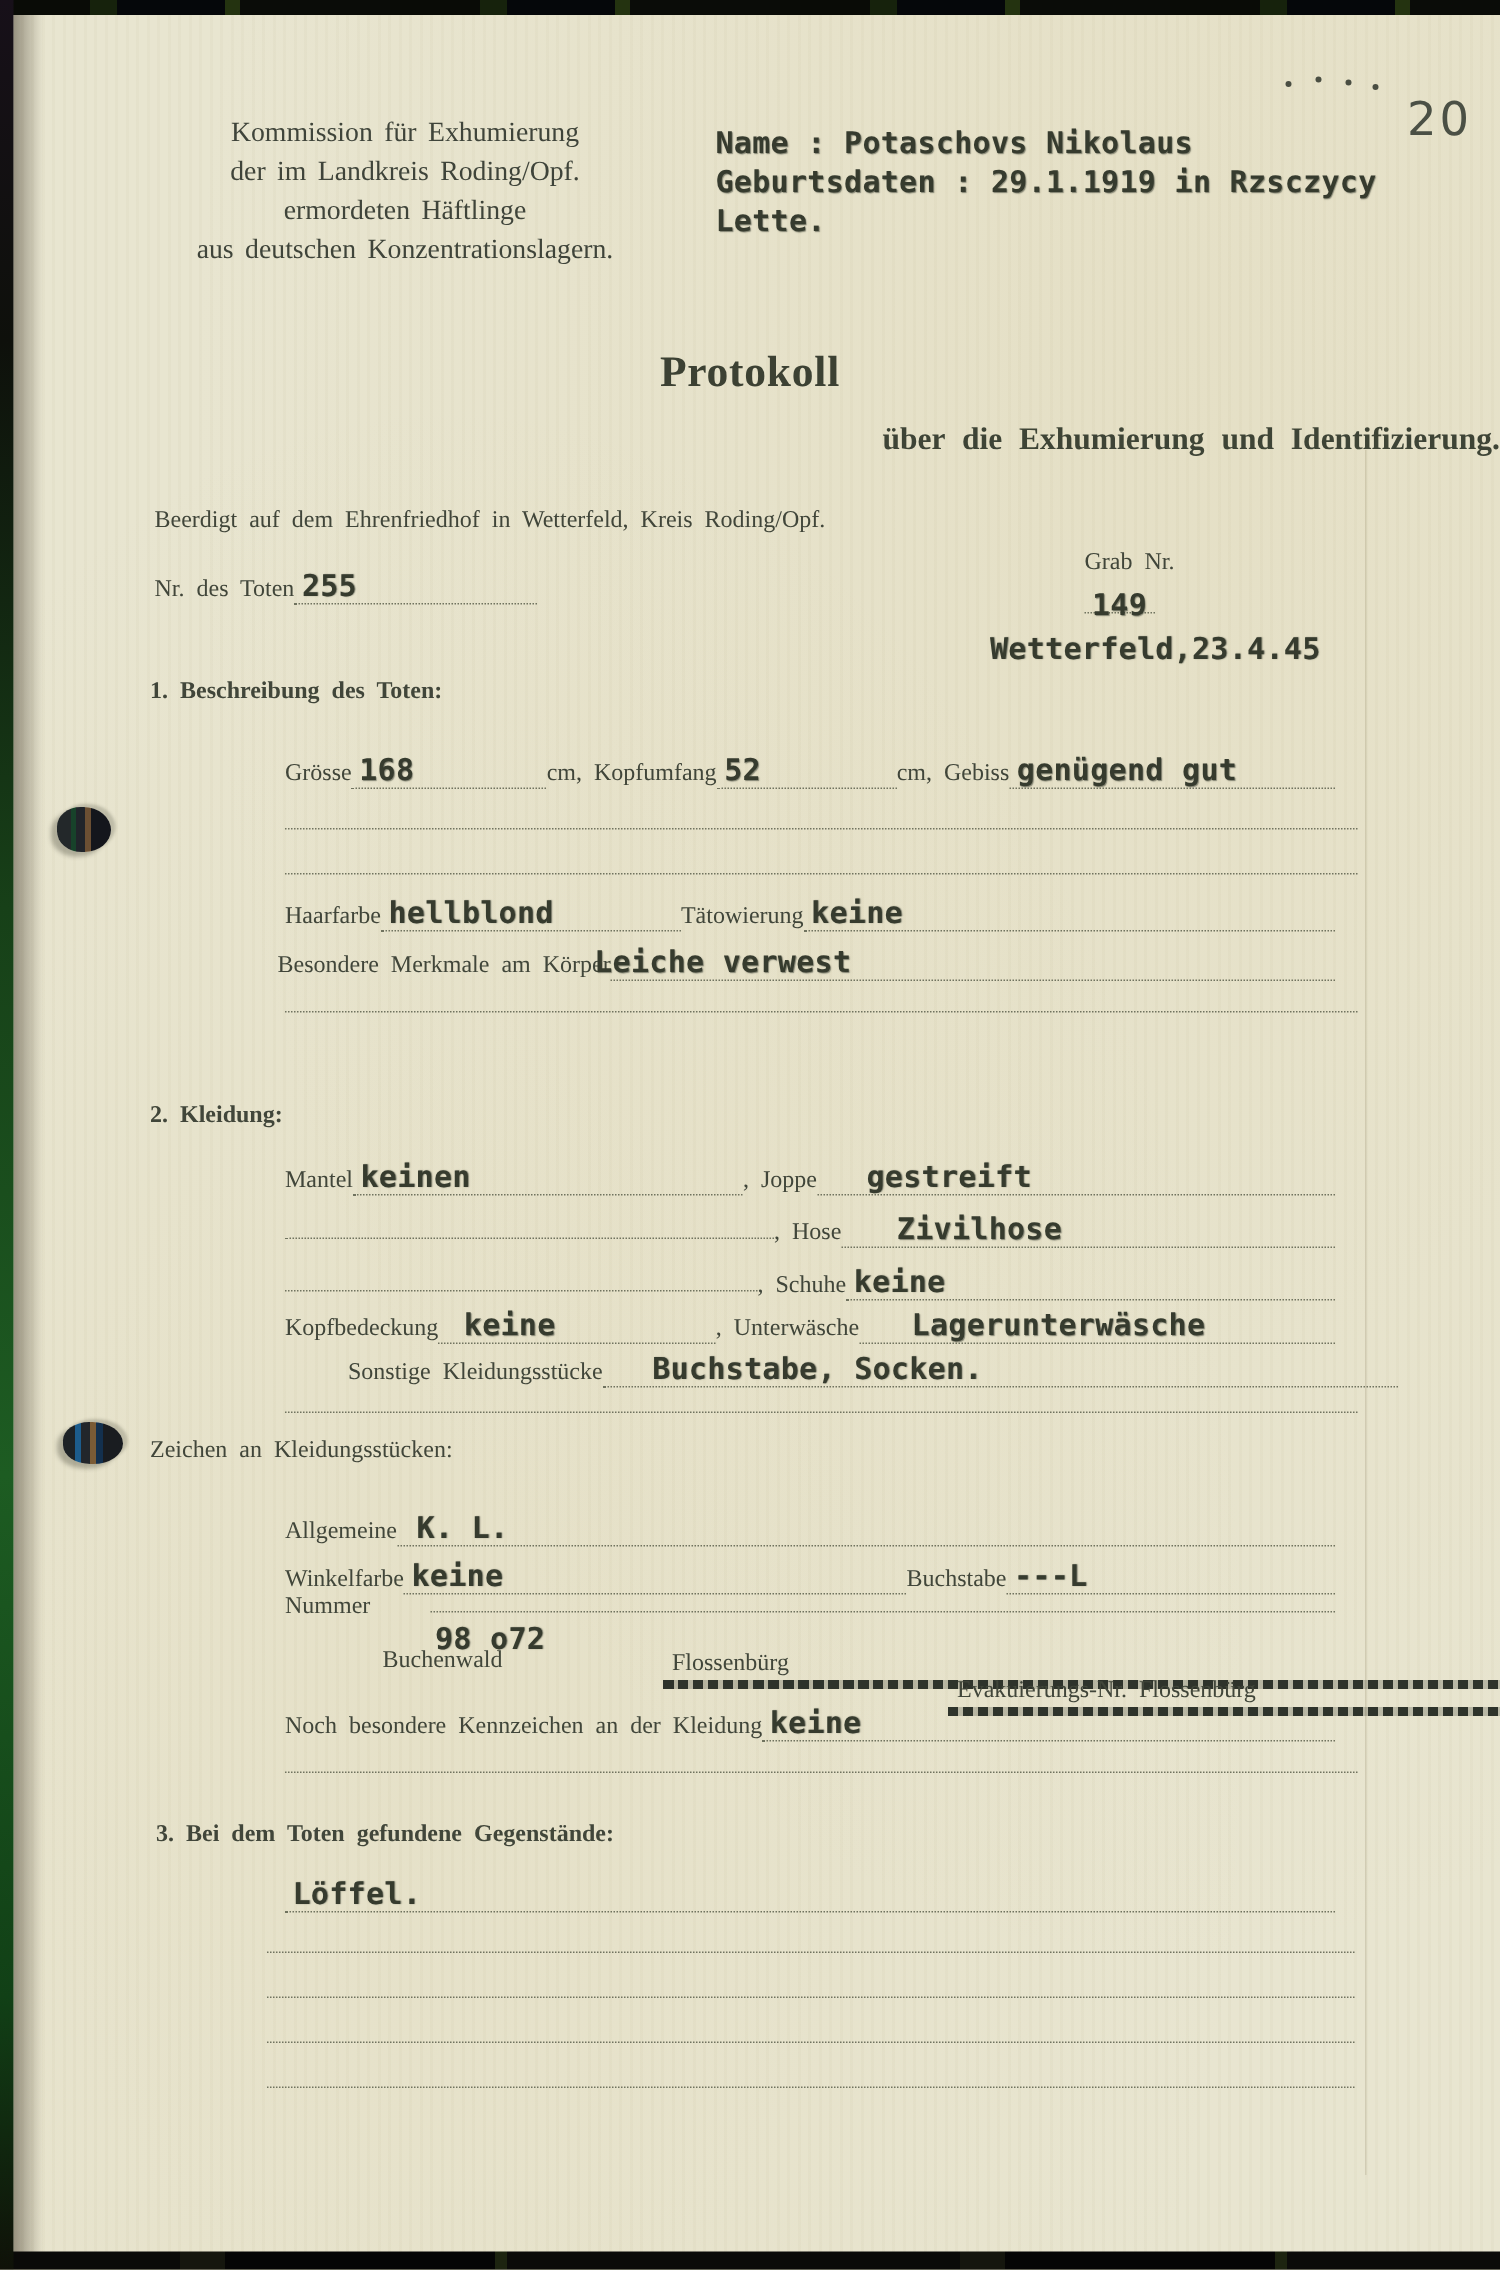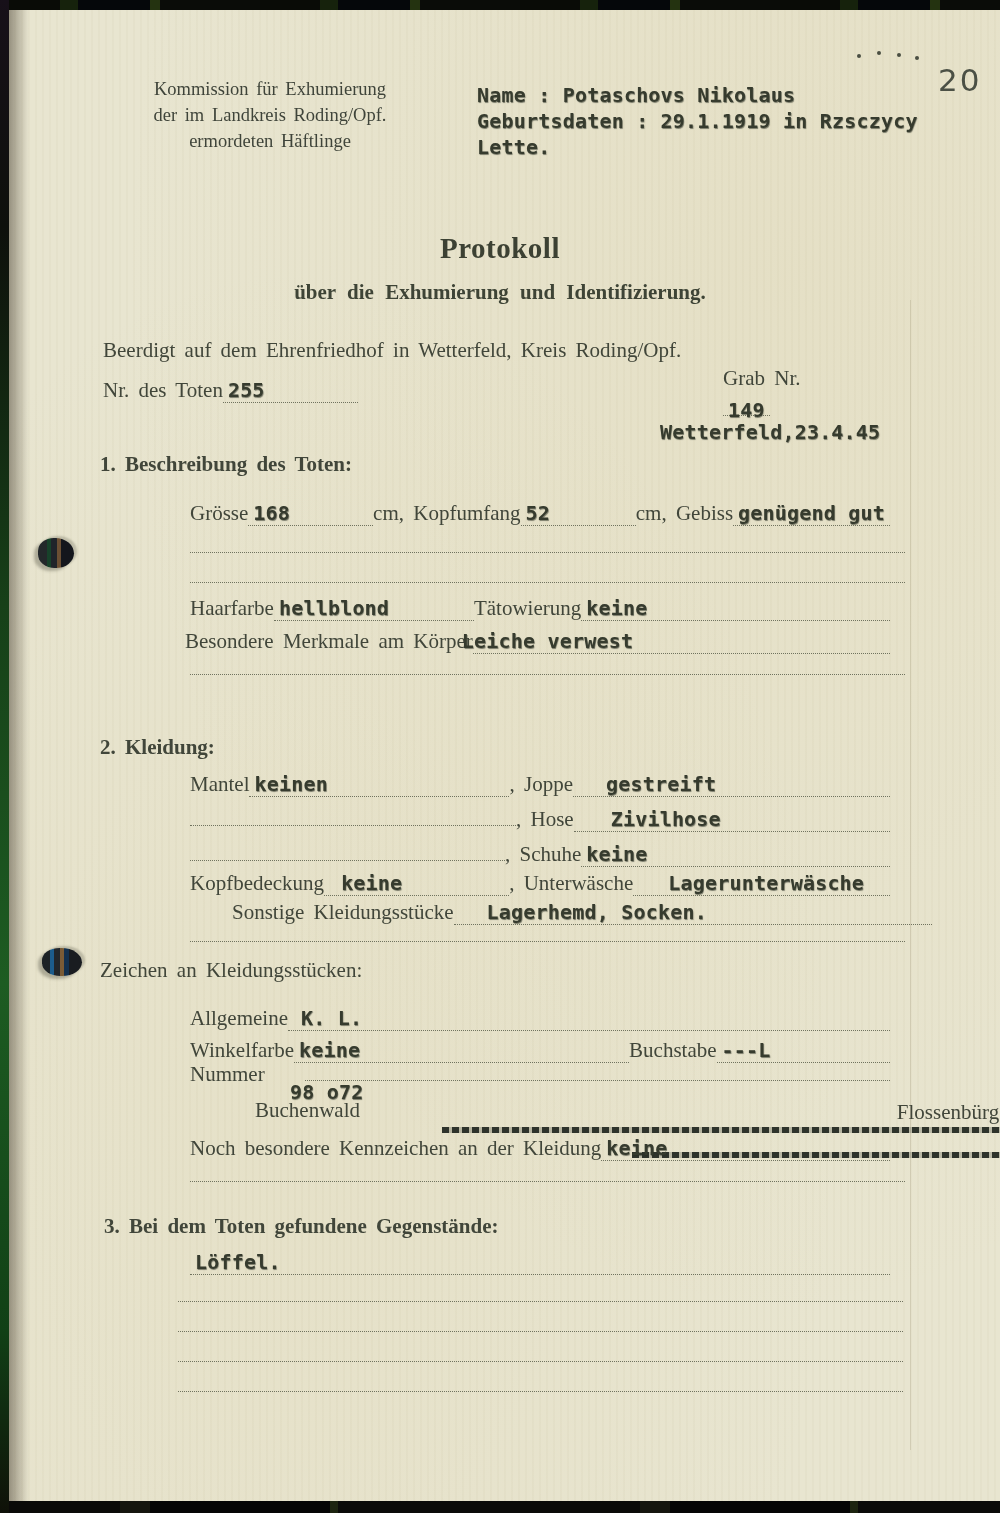--- a/index.html
+++ b/index.html
@@ -16,21 +16,21 @@
     background:repeating-linear-gradient(90deg,#090b06 0 60px,#16220c 60px 78px,#05070a 78px 150px,#243310 150px 160px,#0a0c08 160px 260px); }
   .edge-bottom { position:absolute; bottom:0; left:0; right:0; height:12px; z-index:5;
     background:repeating-linear-gradient(90deg,#0a0a08 0 120px,#15160e 120px 150px,#050505 150px 330px,#1d2410 330px 338px,#0b0b09 338px 520px); }
   .edge-left { position:absolute; top:0; bottom:0; left:0; width:9px; z-index:5;
     background:linear-gradient(180deg,#171019 0%,#0e100b 15%,#174018 40%,#1d5c22 65%,#114016 88%,#0f1108 100%); }
   .edge-left-shadow { position:absolute; top:0; bottom:0; left:9px; width:20px; z-index:4;
     background:linear-gradient(90deg, rgba(70,62,48,0.5), rgba(70,62,48,0)); }
   .fold-line { position:absolute; left:910px; top:300px; width:1px; height:1150px;
     background:rgba(120,110,80,0.18); }
 
-  .serif { color:#41463a; font-size:21px; word-spacing:4px; white-space:nowrap;text-align:center; }
+  .serif { color:#41463a; font-size:16px; word-spacing:4px; white-space:nowrap; }
   .bold { font-weight:bold; }
   .typed { font-family:"DejaVu Sans Mono","Liberation Mono",monospace; font-weight:bold;
     font-size:20px; color:#363b2e; letter-spacing:0.2px; white-space:nowrap;
     text-shadow:0.6px 0.6px 0.8px rgba(40,45,35,0.55); }
 
   .abs { position:absolute; }
   .line { position:absolute; display:flex; align-items:baseline; white-space:nowrap; }
   .fill { border-bottom:1px dotted #70735f; padding:0 5px; min-height:4px; }
   .grow { flex:1 1 auto; }
   .dotline { position:absolute; border-bottom:1px dotted #70735f; height:1px; }
@@ -74,30 +74,31 @@
   <div class="dot" style="left:877px; top:51px;"></div>
   <div class="dot" style="left:897px; top:53px;"></div>
   <div class="dot" style="left:915px; top:56px;"></div>
 
   <div class="pagenum">20</div>
 
   <div class="commission">
     <div>Kommission für Exhumierung</div>
     <div>der im Landkreis Roding/Opf.</div>
     <div>ermordeten Häftlinge</div>
+    <div>aus deutschen Konzentrationslagern.</div>
   </div>
 
   <div class="typed-block typed">
     <div>Name : Potaschovs Nikolaus</div>
     <div>Geburtsdaten : 29.1.1919 in Rzsczycy</div>
     <div>Lette.</div>
   </div>
 
   <div class="title-main" style="top:232px;">Protokoll</div>
-  <div class="title-sub" style="top:280px;">über die Exhumierung und Identifizierung.</div>
+  <div class="title-sub" style="top:280px;text-align:right;">über die Exhumierung und Identifizierung.</div>
 
   <div class="abs serif" style="left:103px; top:338px;">Beerdigt auf dem Ehrenfriedhof in Wetterfeld, Kreis Roding/Opf.</div>
 
   <div class="line" style="left:103px; top:378px; width:255px;">
     <span class="serif">Nr. des Toten</span>
     <span class="fill grow"><span class="typed">255</span></span>
   </div>
   <div class="line" style="left:723px; top:366px; width:168px;flex-direction:column;">
     <span class="serif">Grab Nr.</span>
     <span class="fill grow"><span class="typed" style="position:relative; top:7px;">149</span></span>
@@ -155,21 +156,21 @@
 
   <div class="line" style="left:190px; top:871px; width:700px;">
     <span class="serif">Kopfbedeckung</span>
     <span class="fill" style="width:175px;"><span class="typed" style="margin-left:12px;">keine</span></span>
     <span class="serif">, Unterwäsche</span>
     <span class="fill grow"><span class="typed" style="margin-left:30px;">Lagerunterwäsche</span></span>
   </div>
 
   <div class="line" style="left:190px; top:900px; width:700px;margin-left:42px;">
     <span class="serif">Sonstige Kleidungsstücke</span>
-    <span class="fill grow"><span class="typed" style="margin-left:28px;">Lagerhemd, Socken.</span></span>
+    <span class="fill grow"><span class="typed" style="margin-left:28px;">Buchstabe, Socken.</span></span>
   </div>
 
   <div class="dotline" style="left:190px; top:940px; width:715px;"></div>
 
   <div class="abs serif" style="left:100px; top:958px;">Zeichen an Kleidungsstücken:</div>
 
   <div class="line" style="left:190px; top:1006px; width:700px;">
     <span class="serif">Allgemeine</span>
     <span class="fill grow"><span class="typed" style="margin-left:8px;">K. L.</span></span>
   </div>

